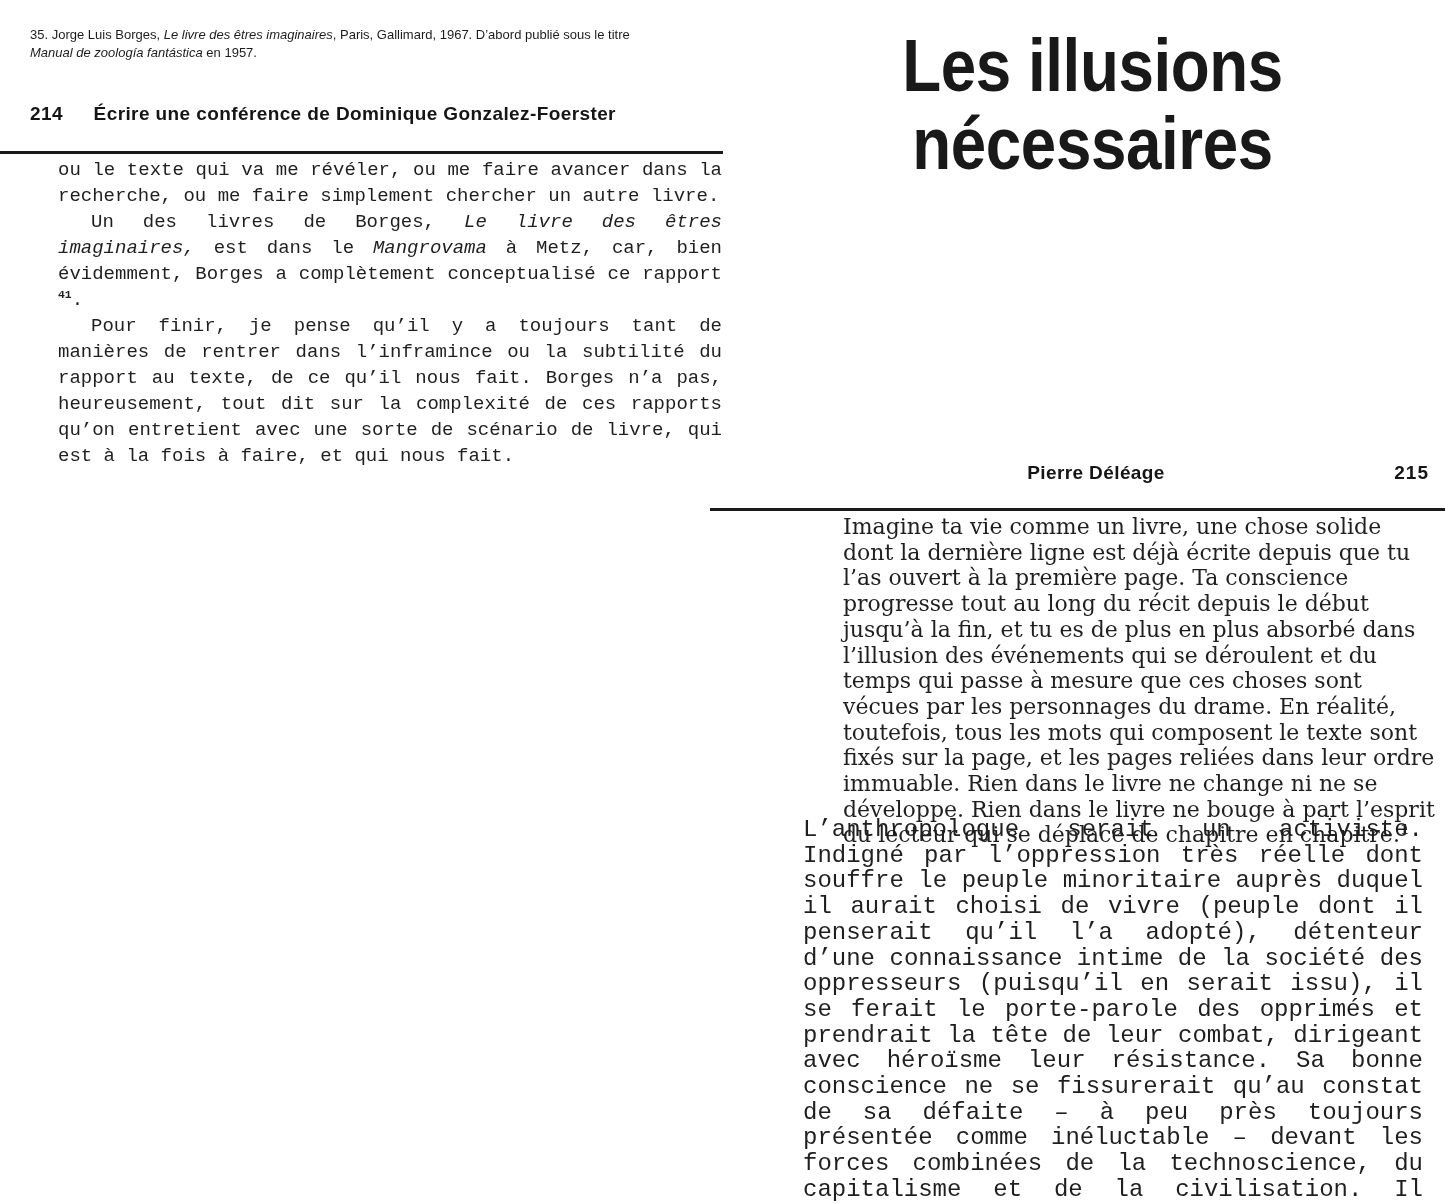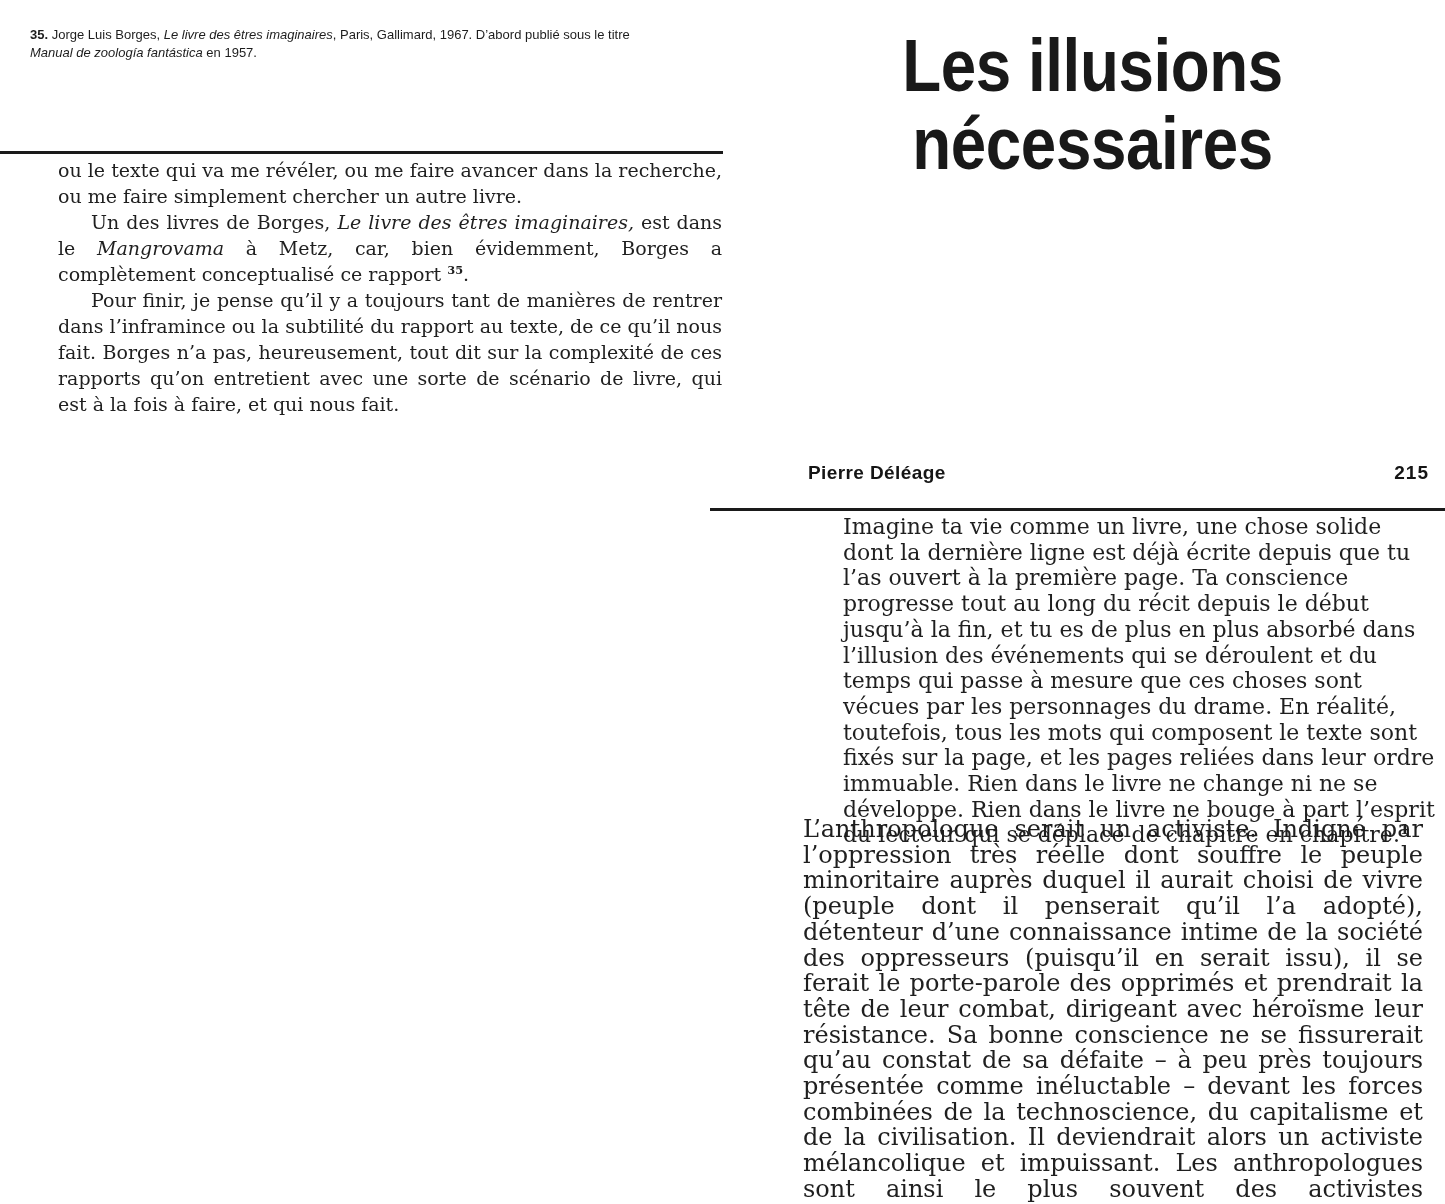--- a/index.html
+++ b/index.html
@@ -25,31 +25,31 @@
 
   
   .running-head {
     position: absolute;
     font-family: "Liberation Sans", sans-serif;
     font-weight: bold; font-size: 19px; letter-spacing: 0.4px;
     color: #151515; white-space: nowrap;
   }
   #left-running-head { left: 30px; top: 103px; }
   #left-running-head .folio { margin-right: 25px; }
-  #right-running-head-author { left: 85px; top: 462px; width: 592px; }
+  #right-running-head-author { left: 77px; top: 462px; width: 592px; text-align: center; }
   #right-running-head-folio  { right: 16px; top: 462px; letter-spacing: 1px; }
 
   
   .rule { position: absolute; height: 2.5px; background: #1a1a1a; }
   #left-rule  { left: 0; top: 151px; width: 723px; }
   #right-rule { left: -13px; top: 508px; width: 735px; }
 
   
   .body-text { position: absolute; text-align: justify; }
-  .body-text p { margin: 0; }
+  .body-text p { margin: 0; font-family: Liberation Mono, monospace; }
   #left-body {
     left: 58px; top: 157px; width: 664px;
     font-size: 19px; line-height: 26px;
   }
   #left-body p.indent { text-indent: 33px; }
   #right-body {
     left: 80px; top: 817px; width: 620px;
     font-size: 24px; line-height: 25.7px;
   }
   #right-body p.continues { text-align-last: justify; }
@@ -67,36 +67,40 @@
 
   
   .quote {
     position: absolute; left: 120px; top: 514px; width: 592px;
     margin: 0; text-align: left;
     font-size: 22px; line-height: 25.7px;
   }
 
   
   .it  { font-style: italic; }
-  .bd  { font-weight: bold; }
+  .bd  { font-weight: normal; }
   .sup { font-size: 60%; vertical-align: super; font-weight: bold; line-height: 0; letter-spacing: 0; }
 </style>
 </head>
 <body>
 
 <div class="page" id="left-page">
 
   <p class="footnote"><span class="bd">35.</span><span> Jorge Luis Borges, </span><span class="it">Le livre des êtres imaginaires</span><span>, Paris, Gallimard, 1967. D’abord publié sous le titre </span><span class="it">Manual de zoología fantástica</span><span> en 1957.</span></p>
 
+  <div class="running-head" id="left-running-head">
+    <span class="folio">214</span>
+    <span>Écrire une conférence de Dominique Gonzalez-Foerster</span>
+  </div>
 
   <div class="rule" id="left-rule"></div>
 
   <div class="body-text" id="left-body">
     <p><span>ou le texte qui va me révéler, ou me faire avancer dans la recherche, ou me faire simplement chercher un autre livre.</span></p>
-    <p class="indent"><span>Un des livres de Borges, </span><span class="it">Le livre des êtres imaginaires,</span><span> est dans le </span><span class="it">Mangrovama</span><span> à Metz, car, bien évidemment, Borges a complètement conceptualisé ce rapport </span><span class="sup">35</span><span>.</span></p>
+    <p class="indent"><span>Un des livres de Borges, </span><span class="it">Le livre des êtres imaginaires,</span><span> est dans le </span><span class="it">Mangrovama</span><span> à Metz, car, bien évidemment, Borges a complètement conceptualisé ce rapport </span><span class="sup">41</span><span>.</span></p>
     <p class="indent"><span>Pour finir, je pense qu’il y a toujours tant de manières de rentrer dans l’inframince ou la subtilité du rapport au texte, de ce qu’il nous fait. Borges n’a pas, heureusement, tout dit sur la complexité de ces rapports qu’on entretient avec une sorte de scénario de livre, qui est à la fois à faire, et qui nous fait.</span></p>
   </div>
 
 </div>
 
 <div class="page" id="right-page">
 
   <h1 class="chapter-title">
     <span class="tline">Les illusions</span>
     <span class="tline">nécessaires</span>

